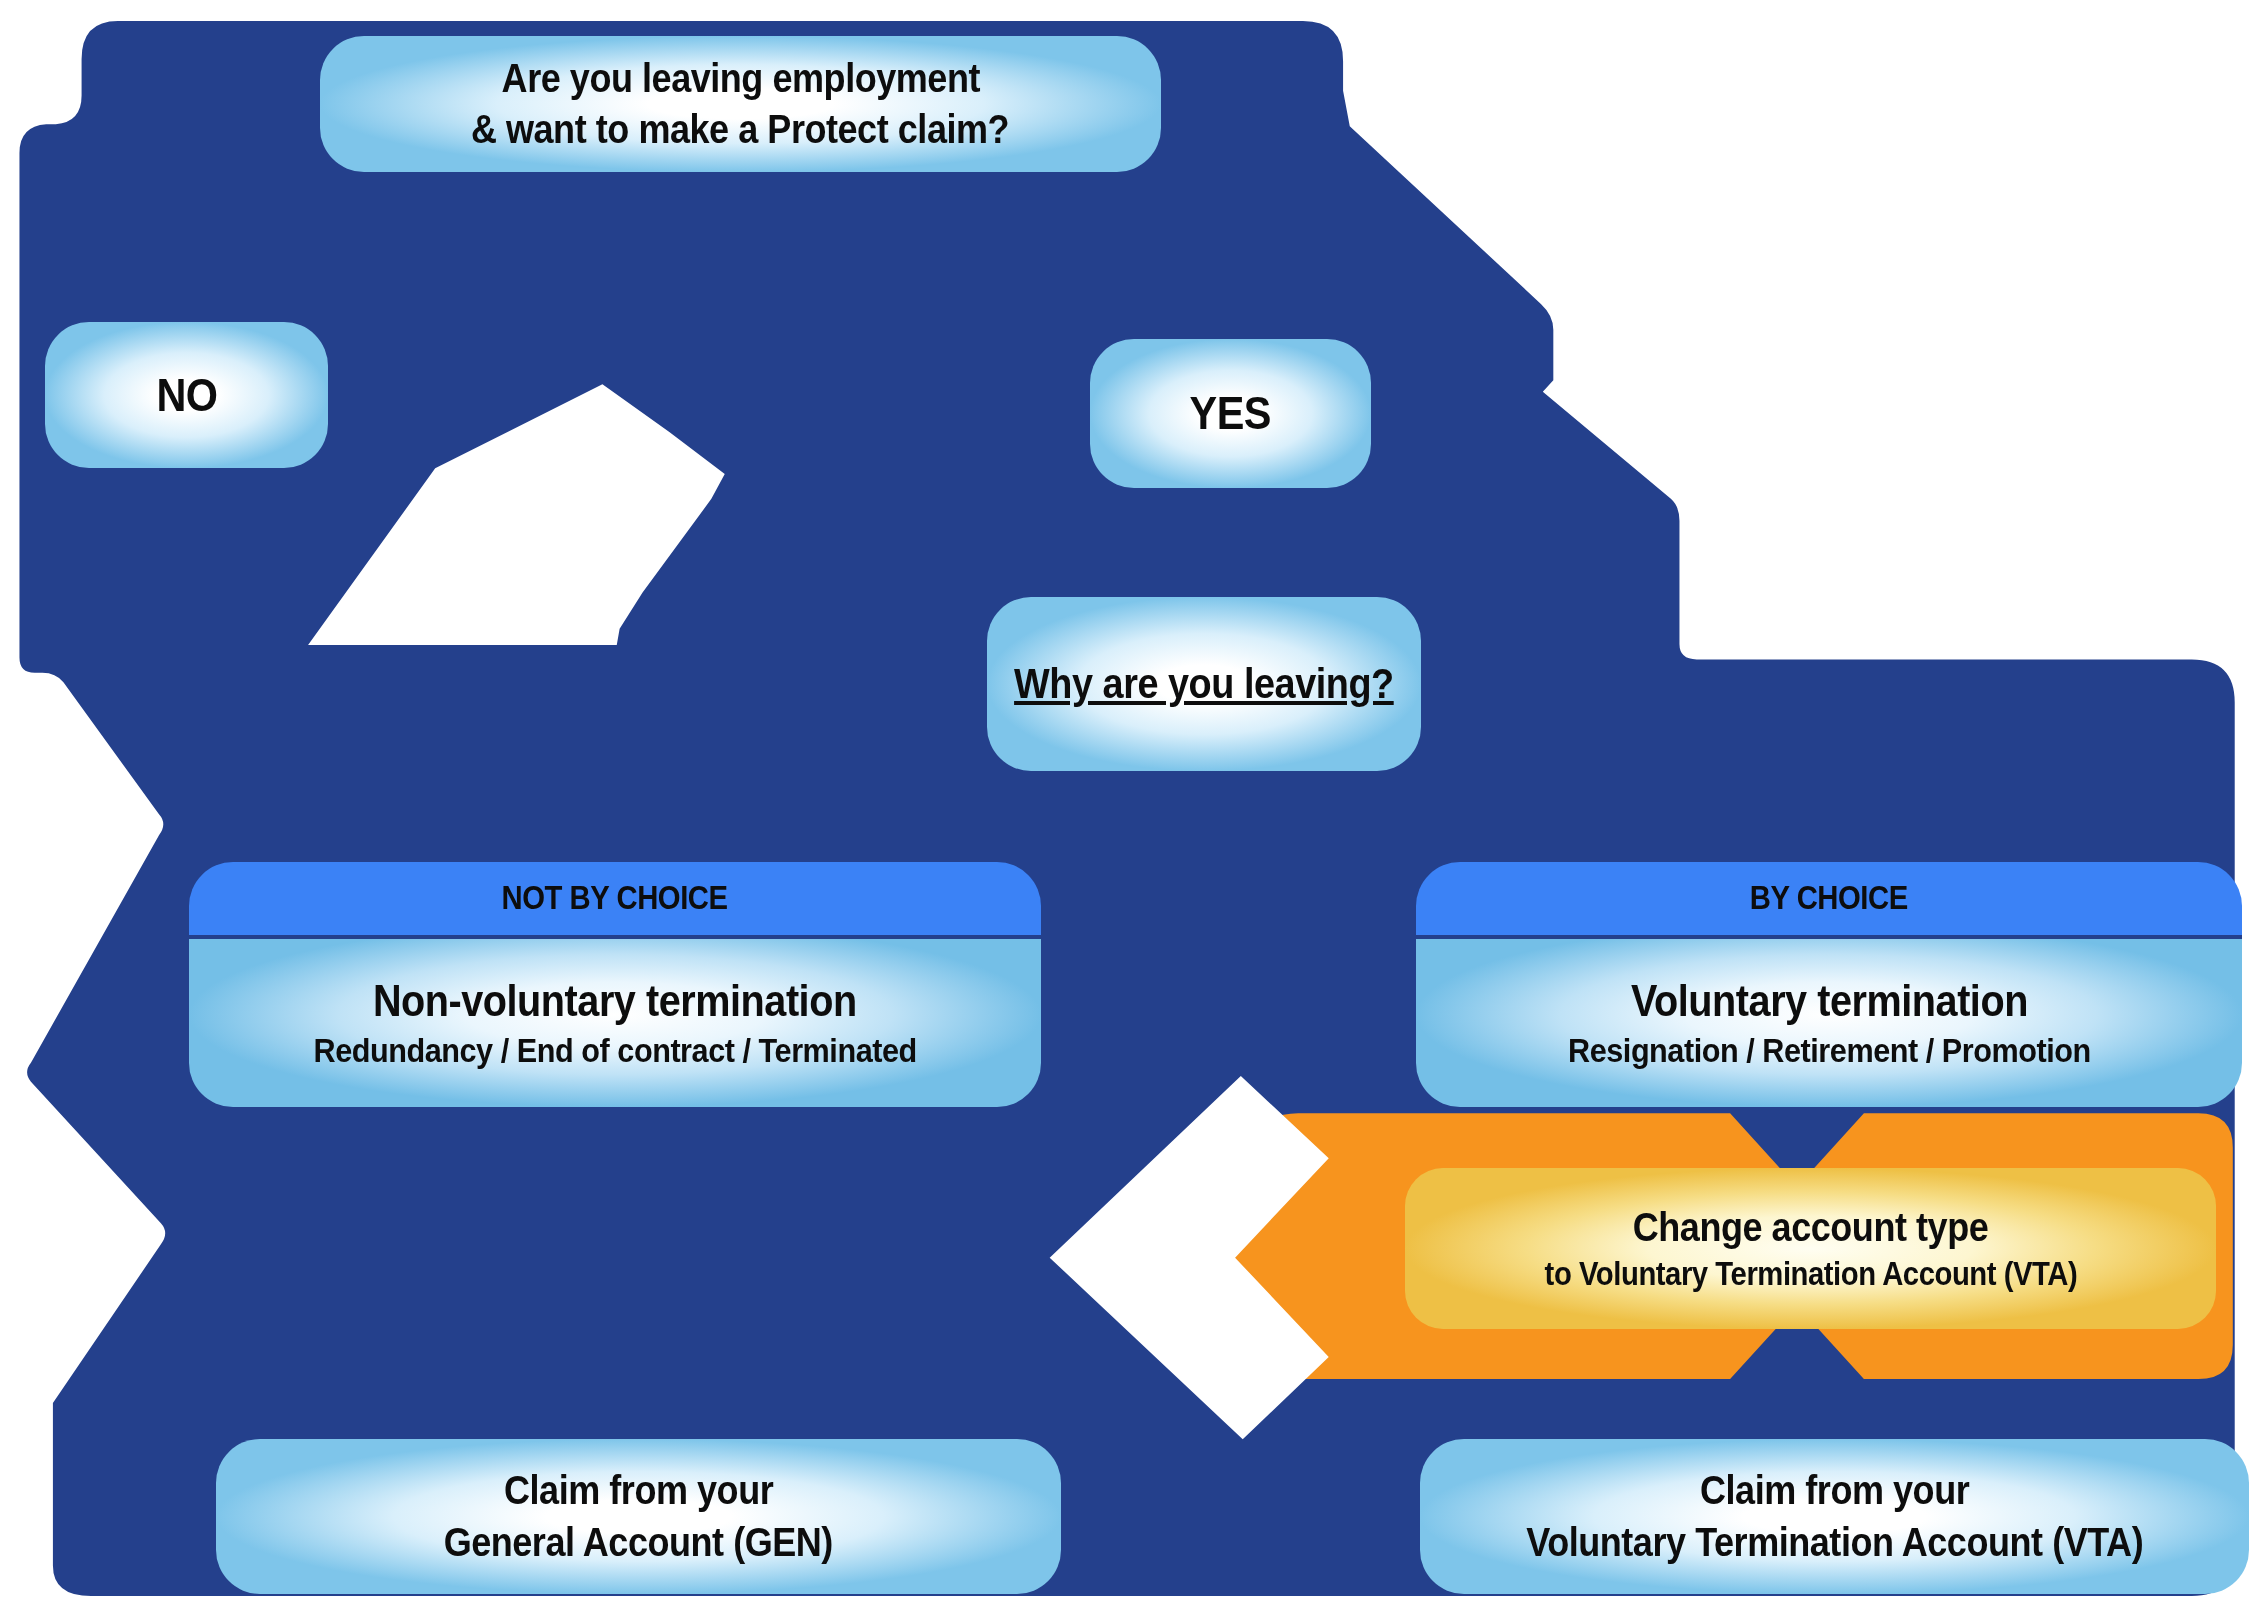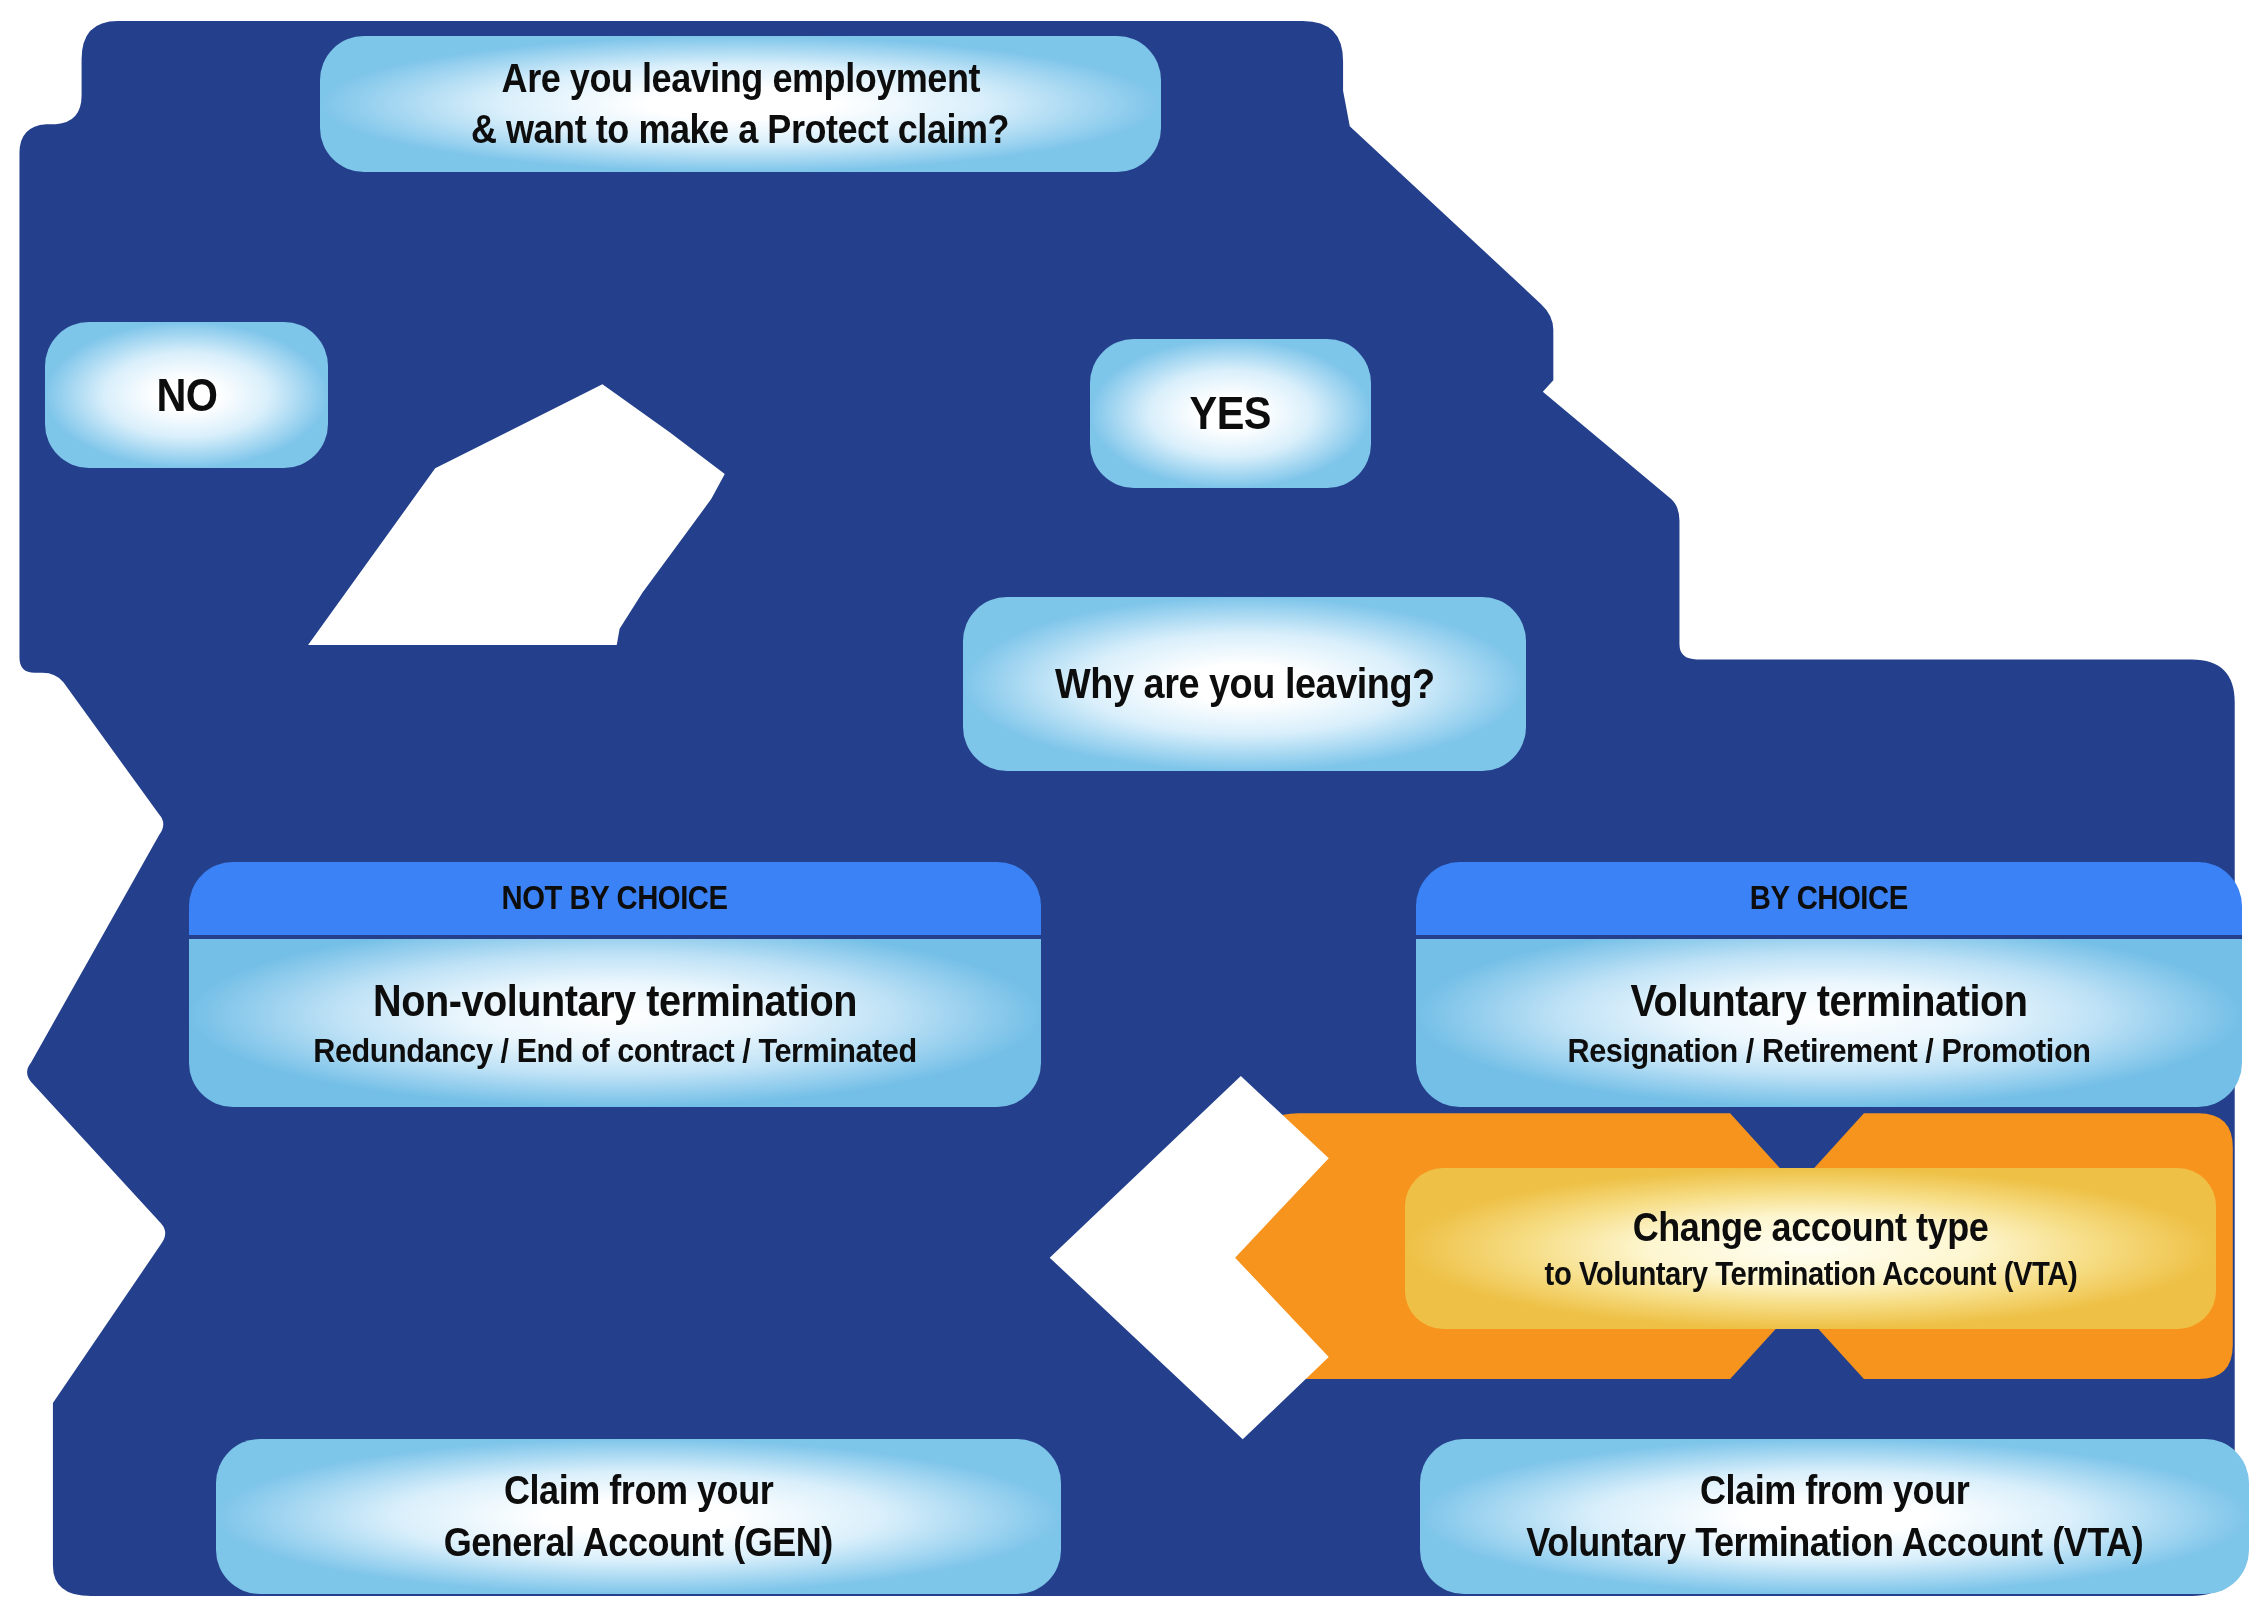--- a/index.html
+++ b/index.html
@@ -28,21 +28,21 @@
     position:absolute;border-radius:44px;overflow:hidden;
     display:flex;flex-direction:column;text-align:center;color:#0d0d0d;
   }
   .choice .hdr{
     background:#3b82f6;height:73px;flex:0 0 73px;
     display:flex;align-items:center;justify-content:center;
     border-bottom:4.8px solid #24408C;
   }
   .choice .hdr span{display:inline-block;transform:scaleX(0.9);font-weight:700;font-size:32.5px;letter-spacing:-0.5px;}
   .choice .bod{
-    flex:1;display:flex;flex-direction:column;justify-content:center;
+    flex:1;display:flex;flex-direction:column;align-items:center;justify-content:center;
     background:radial-gradient(ellipse farthest-side at 50% 45%, #ffffff 0%, #eaf6fd 35%, #bfe2f6 65%, #74bfe7 100%);
   }
   .choice .bod .t{display:inline-block;transform:scaleX(0.9);font-weight:700;font-size:44px;letter-spacing:-0.5px;line-height:1.25;white-space:nowrap;}
   .choice .bod .s{display:inline-block;transform:scaleX(0.9);font-weight:700;font-size:34px;letter-spacing:-0.5px;line-height:1.3;white-space:nowrap;}
   #change-box{
     position:absolute;border-radius:38px;
     display:flex;flex-direction:column;align-items:center;justify-content:center;text-align:center;
     background:radial-gradient(ellipse farthest-side at 50% 50%, #fffef2 0%, #fdf6d0 40%, #f6dd85 70%, #eec045 100%);
     color:#0d0d0d;
   }
@@ -97,21 +97,21 @@
   </div>
 
   <div class="node" style="left:21px;top:322px;width:283px;height:146px;">
     <span class="l1 huge">NO</span>
   </div>
 
   <div class="node" style="left:1066px;top:339px;width:281px;height:149px;">
     <span class="l1 huge">YES</span>
   </div>
 
-  <div class="node" style="left:939px;top:597px;width:563px;height:174px;">
+  <div class="node" style="left:963px;top:597px;width:434px;height:174px;text-decoration:underline;">
     <span class="l1 mid">Why are you leaving?</span>
   </div>
 
   <div class="choice" style="left:189px;top:862px;width:852px;height:245px;">
     <div class="hdr">
       <span>NOT BY CHOICE</span>
     </div>
     <div class="bod">
       <span class="t">Non-voluntary termination</span>
       <span class="s">Redundancy / End of contract / Terminated</span>

